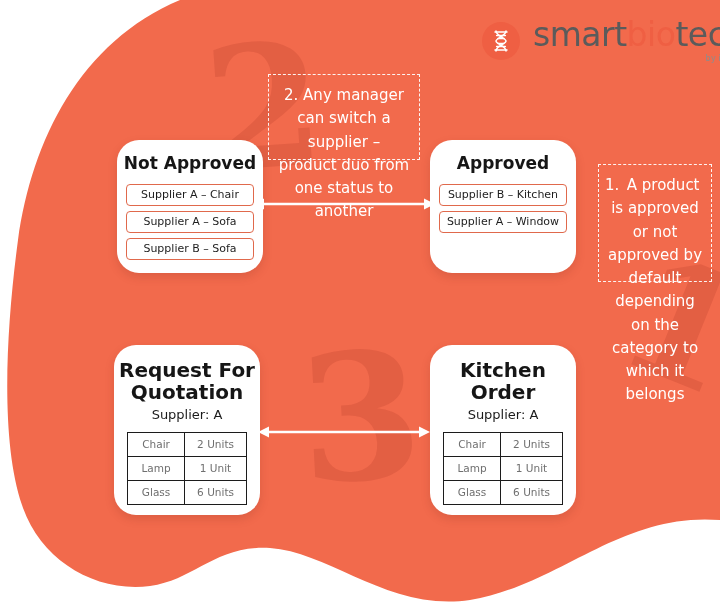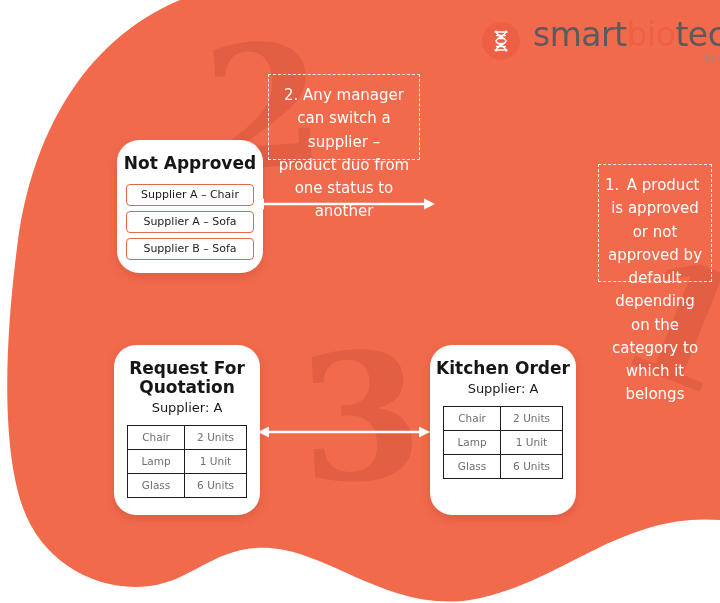--- a/index.html
+++ b/index.html
@@ -145,21 +145,21 @@
     color: #1d1d1d;
     text-align: center;
     padding: 3px 2px 4px 2px;
     white-space: nowrap;
   }
 
   
   .order-card { width: 146px; }
   #card-rfq   { left: 114px; top: 345px; height: 170px; }
   #card-po    { left: 430px; top: 345px; height: 170px; }
-  .order-card .card-title { font-size: 17px; padding-top: 14px; }
+  .order-card .card-title { font-size: 20px; padding-top: 14px; }
   .order-table {
     margin: 10px 13px 0 13px;
     border-collapse: collapse;
     width: calc(100% - 26px);
     padding-left: 17px;
   }
   .order-table td {
     border: 1.3px solid #1c1c1c;
     font-family: "DejaVu Sans", sans-serif;
     font-size: 10.5px;
@@ -268,20 +268,27 @@
 
   <div class="card status-card" id="card-not-approved">
     <div class="card-title">Not Approved</div>
     <div class="status-list">
       <div class="status-item">Supplier A – Chair</div>
       <div class="status-item">Supplier A – Sofa</div>
       <div class="status-item">Supplier B – Sofa</div>
     </div>
   </div>
 
+  <div class="card status-card" id="card-approved">
+    <div class="card-title">Approved</div>
+    <div class="status-list">
+      <div class="status-item">Supplier B – Kitchen</div>
+      <div class="status-item">Supplier A – Window</div>
+    </div>
+  </div>
 
   <div class="card order-card" id="card-rfq">
     <div class="card-title">Request For Quotation</div>
     <div class="card-sub">Supplier: A</div>
     <table class="order-table">
       <tbody>
           <tr>
         <td>Chair</td>
         <td>2 Units</td>
       </tr>

